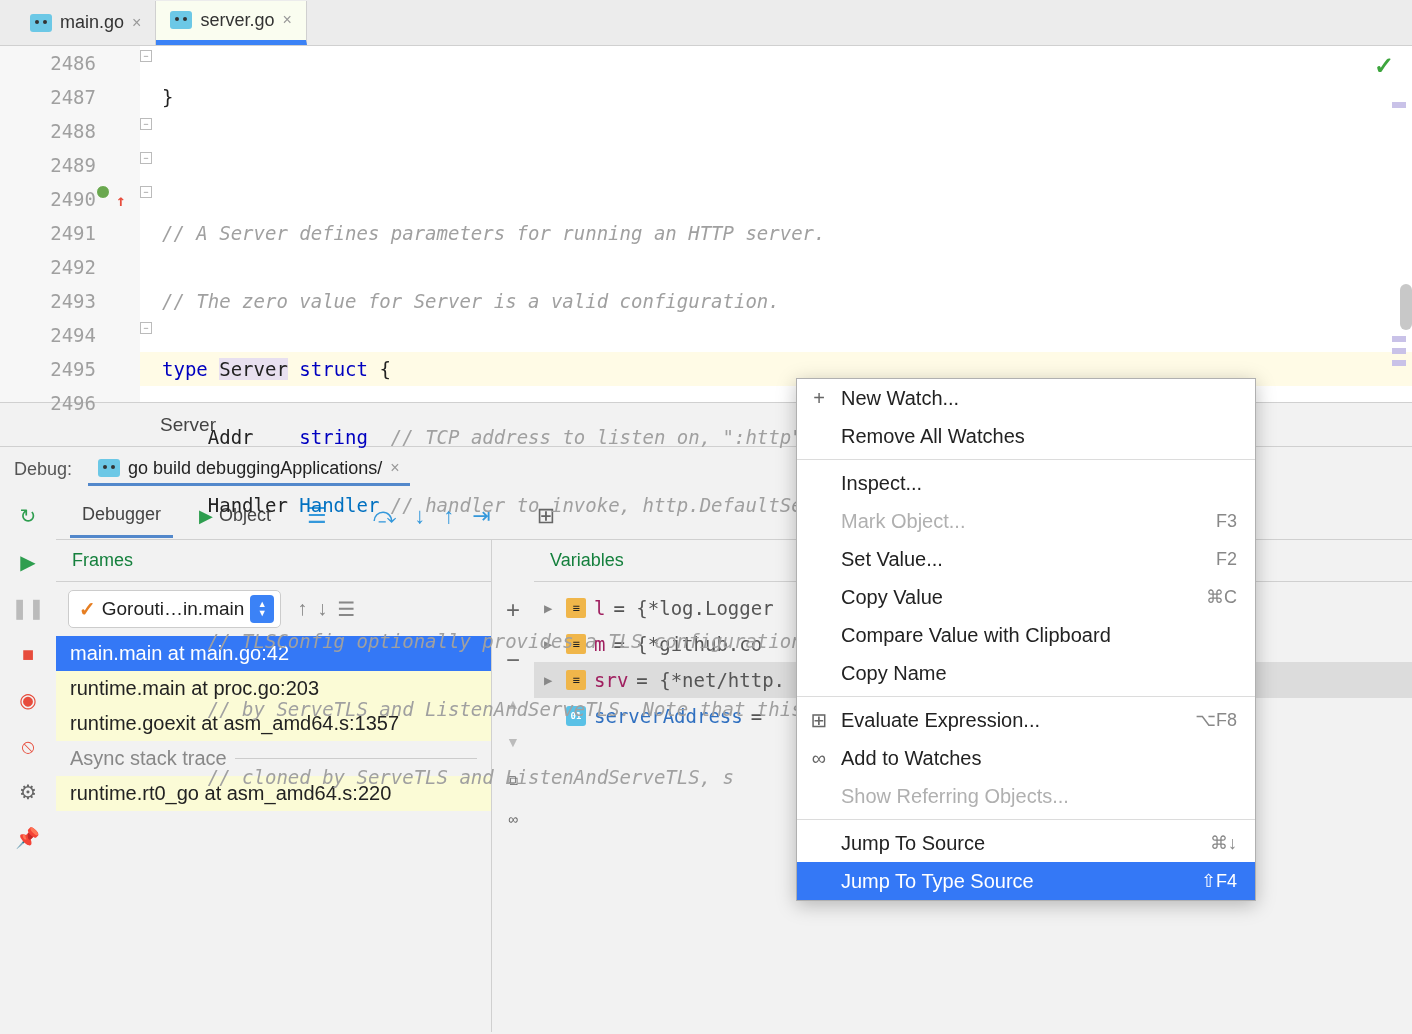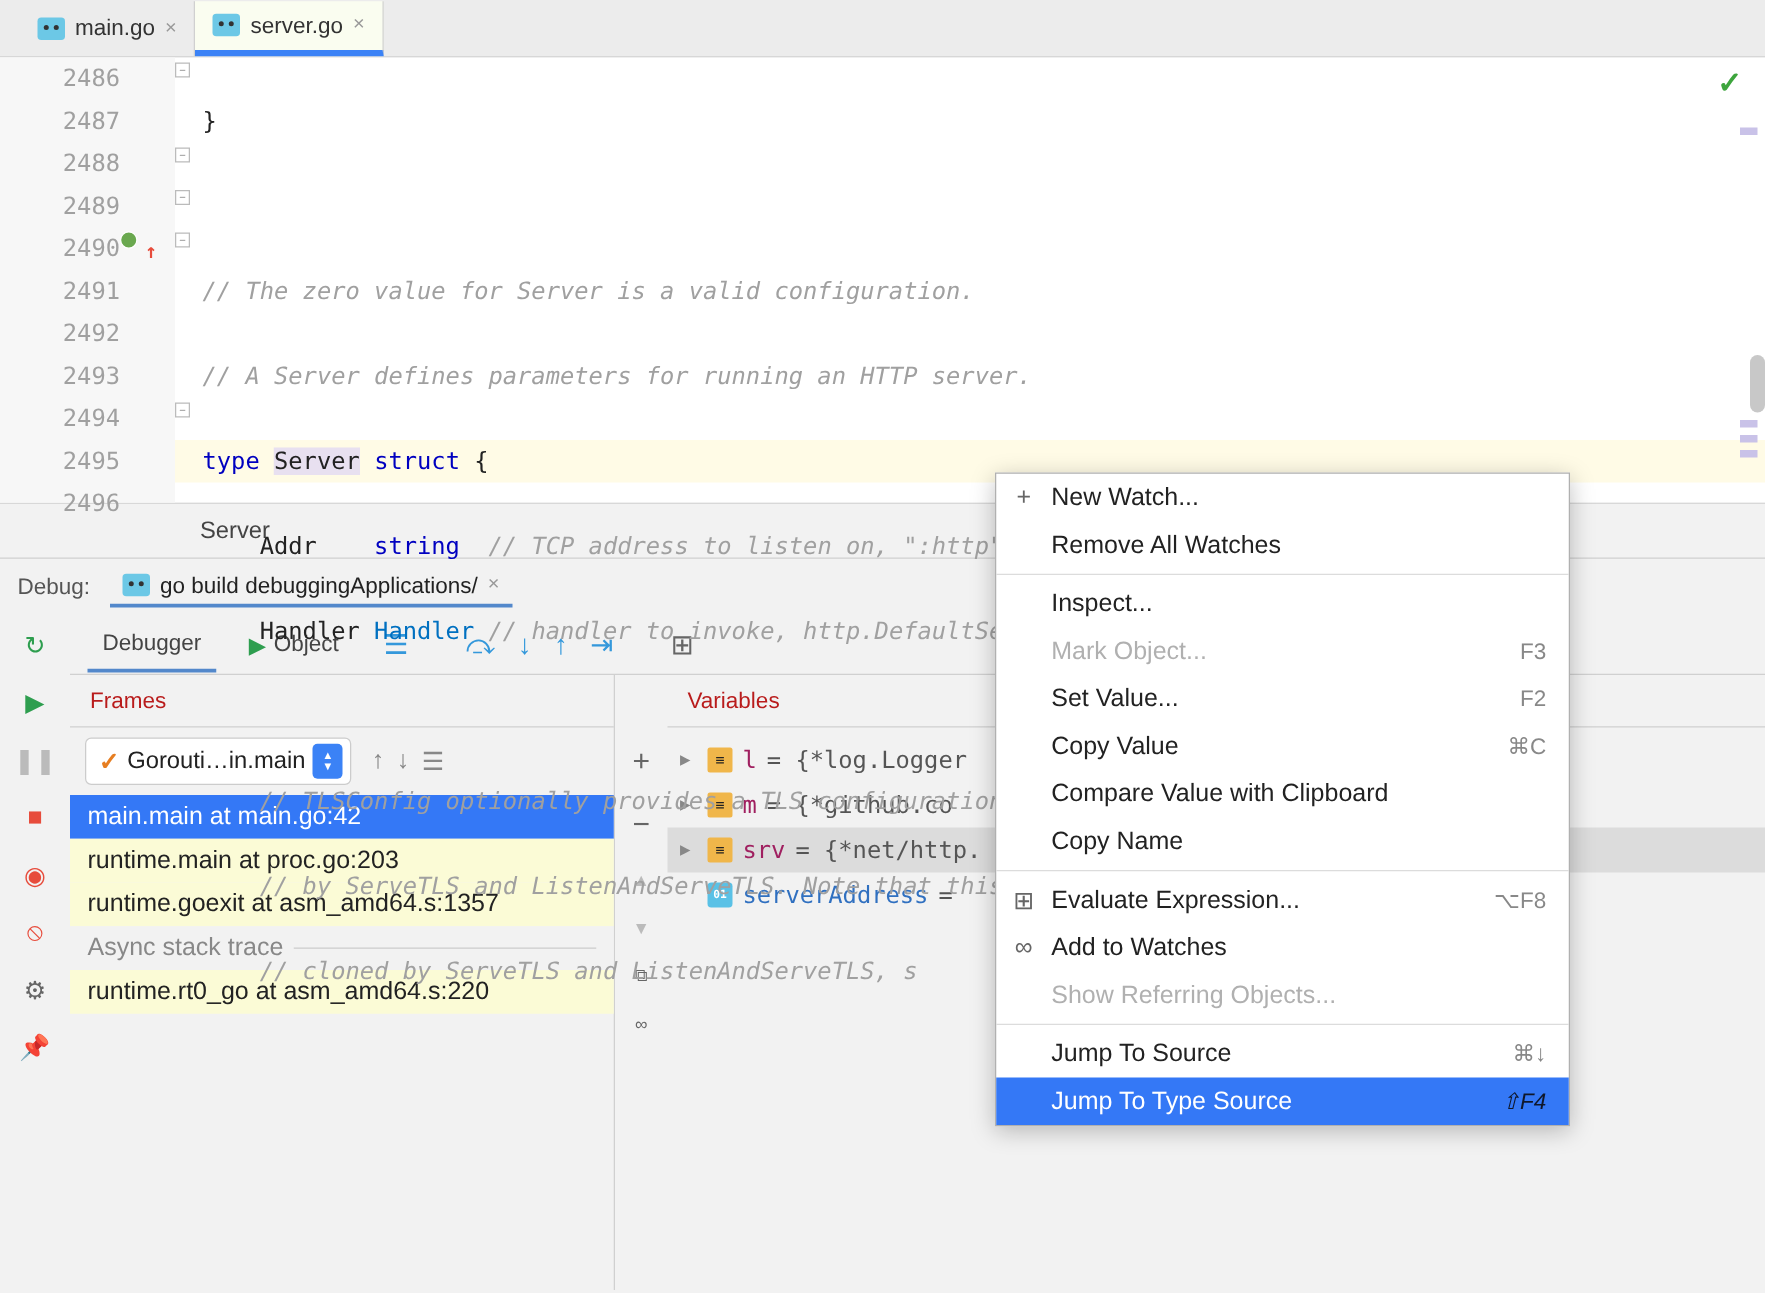--- a/index.html
+++ b/index.html
@@ -208,21 +208,21 @@
   border-right: 1px solid #d0d0d0;
   display: flex;
   flex-direction: column;
 }
 .pane-header {
   height: 42px;
   display: flex;
   align-items: center;
   padding-left: 16px;
   font-size: 18px;
-  color: #b91c1c;
+  color: #15803d;
   border-bottom: 1px solid #d0d0d0;
 }
 .frame-select-row {
   display: flex;
   align-items: center;
   padding: 8px 12px;
   gap: 8px;
 }
 .frame-select {
   height: 38px;
@@ -328,21 +328,21 @@
   text-align: center;
   color: #666;
 }
 .menu-item.disabled { color: #b0b0b0; }
 .menu-item.selected { background: #3478f6; color: #fff; }
 .menu-item .shortcut {
   margin-left: auto;
   color: #888;
   font-size: 18px;
 }
-.menu-item.selected .shortcut { color: #0f172a; font-style: italic; }
+.menu-item.selected .shortcut { color: #ffffff; }
 .menu-sep { height: 1px; background: #dcdcdc; margin: 4px 0; }
 </style>
 </head>
 <body>
 
 <div class="tabs-bar">
   <div class="editor-tab">
     <span class="go-icon"></span>
     <span>main.go</span>
     <span class="tab-close">×</span>
@@ -373,22 +373,22 @@
   <div class="fold-col">
     <div class="fold-mark" style="top:4px">−</div>
     <div class="fold-mark" style="top:72px">−</div>
     <div class="fold-mark" style="top:106px">−</div>
     <div class="fold-mark" style="top:140px">−</div>
     <div class="fold-mark" style="top:276px">−</div>
   </div>
   <div class="code">
 <div class="line">}</div>
 <div class="line"></div>
+<div class="line"><span class="cm">// A Server defines parameters for running an HTTP server.</span></div>
 <div class="line"><span class="cm">// The zero value for Server is a valid configuration.</span></div>
-<div class="line"><span class="cm">// A Server defines parameters for running an HTTP server.</span></div>
 <div class="line hl"><span class="kw">type</span> <span class="ident-hl">Server</span> <span class="kw">struct</span> {</div>
 <div class="line">    Addr    <span class="kw">string</span>  <span class="cm">// TCP address to listen on, ":http" if empty</span></div>
 <div class="line">    Handler <span class="ty">Handler</span> <span class="cm">// handler to invoke, http.DefaultServeMux if nil</span></div>
 <div class="line"></div>
 <div class="line">    <span class="cm">// TLSConfig optionally provides a TLS configuration for use</span></div>
 <div class="line">    <span class="cm">// by ServeTLS and ListenAndServeTLS. Note that this value is</span></div>
 <div class="line">    <span class="cm">// cloned by ServeTLS and ListenAndServeTLS, s</span></div>
   </div>
   <div class="check">✓</div>
   <div class="marks-strip">

